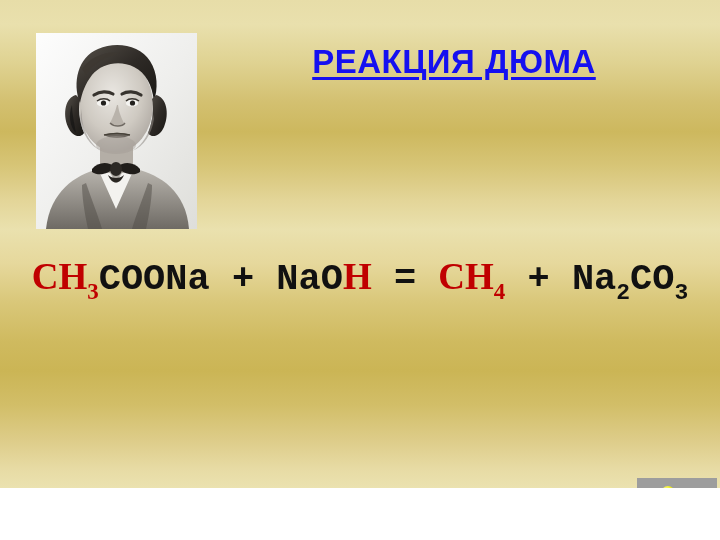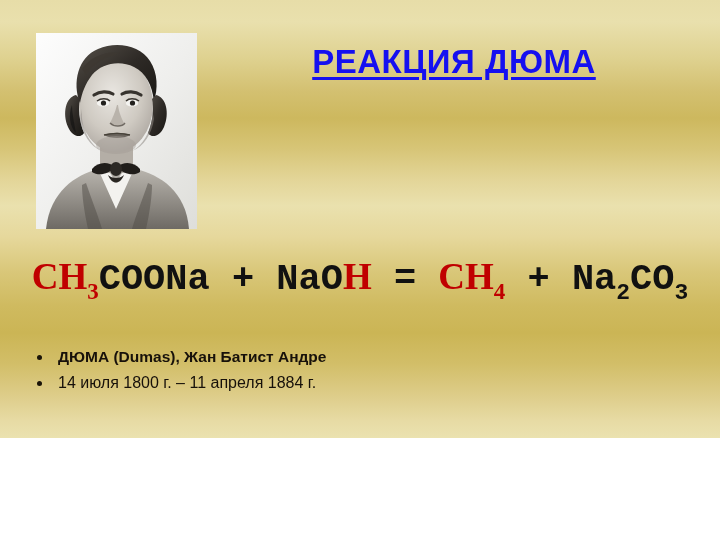--- a/index.html
+++ b/index.html
@@ -10,21 +10,21 @@
   body {
     width: 720px;
     height: 540px;
     overflow: hidden;
     font-family: "Liberation Sans", sans-serif;
   }
 
   #slide {
     position: relative;
     width: 720px;
-    height: 438px;
+    height: 488px;
     overflow: hidden;
     background: linear-gradient(to bottom,
       #e6dca6 0%,
       #e8dfab 6%,
       #ded08f 14%,
       #d2bf6d 21%,
       #cdb85f 26%,
       #d5c madeup 26%,
       #dac97c 33%,
       #e4d79b 40%,
@@ -230,30 +230,20 @@
       <ellipse cx="80" cy="112" rx="20" ry="9" fill="#a29c95" opacity="0.45"></ellipse>
     </svg>
   </div>
 
   <div id="title">РЕАКЦИЯ ДЮМА</div>
 
   <div id="equation">
     <span class="red">CH</span><sub class="red">3</sub><span class="blk">COONa + NaO</span><span class="red">H</span><span class="blk"> = </span><span class="red">CH</span><sub class="red">4</sub><span class="blk"> + Na</span><sub class="blk">2</sub><span class="blk">CO</span><sub class="blk">3</sub>
   </div>
 
-  <div id="bullets">
-    <div class="bullet-row">
-      <span class="bullet-dot"></span>
-      <span class="bullet-text b1">ДЮМА (Dumas), Жан Батист Андре</span>
-    </div>
-    <div class="bullet-row">
-      <span class="bullet-dot"></span>
-      <span class="bullet-text b2">14 июля 1800 г. – 11 апреля 1884 г.</span>
-    </div>
-  </div>
 
   <div id="molecule-badge">
     <svg id="molecule-svg" viewBox="0 0 80 62">
       <defs>
         <radialGradient id="hyd" cx="0.35" cy="0.32" r="0.78">
           <stop offset="0%" stop-color="#ffffa8"></stop>
           <stop offset="45%" stop-color="#f0ee2c"></stop>
           <stop offset="100%" stop-color="#b9b70c"></stop>
         </radialGradient>
         <radialGradient id="carb" cx="0.35" cy="0.30" r="0.82">

